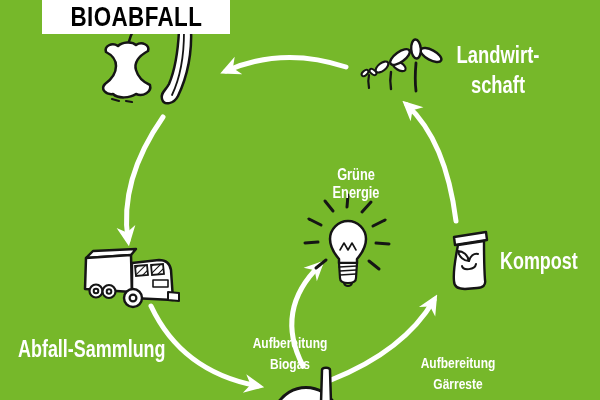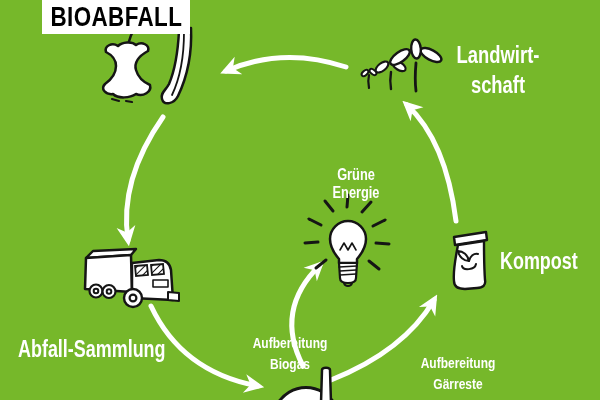--- a/index.html
+++ b/index.html
@@ -8,21 +8,21 @@
   .art{position:absolute;left:0;top:0;width:600px;height:400px;}
   .arrow{fill:none;stroke:#ffffff;stroke-width:5;stroke-linecap:round;}
   .ink{stroke:#151515;fill:none;stroke-linecap:round;stroke-linejoin:round;}
   .wfill{fill:#ffffff;stroke:#151515;stroke-linejoin:round;stroke-linecap:round;}
   .label{position:absolute;color:#ffffff;font-weight:bold;white-space:nowrap;}
   .condL{transform:scaleX(.78);transform-origin:left top;}
   .condC{transform:scaleX(.8);transform-origin:center top;}
   .big{font-size:23px;line-height:30px;}
   .small{font-size:15px;line-height:21px;}
   .center{text-align:center;white-space:normal;}
-  .title-box{position:absolute;left:42px;top:0;width:148px;height:34px;background:#ffffff;
+  .title-box{position:absolute;left:42px;top:0;width:188px;height:34px;background:#ffffff;
              display:flex;align-items:center;justify-content:center;}
   .title-box span{color:#000;font-weight:bold;font-size:28px;letter-spacing:.5px;
                   transform:scaleX(.8);transform-origin:center center;}
 </style>
 </head>
 <body style="background: rgb(118, 184, 42);">
 
 <div class="stage" style="background: rgb(118, 184, 42);">
 
   <svg class="art" viewBox="0 0 600 400">

